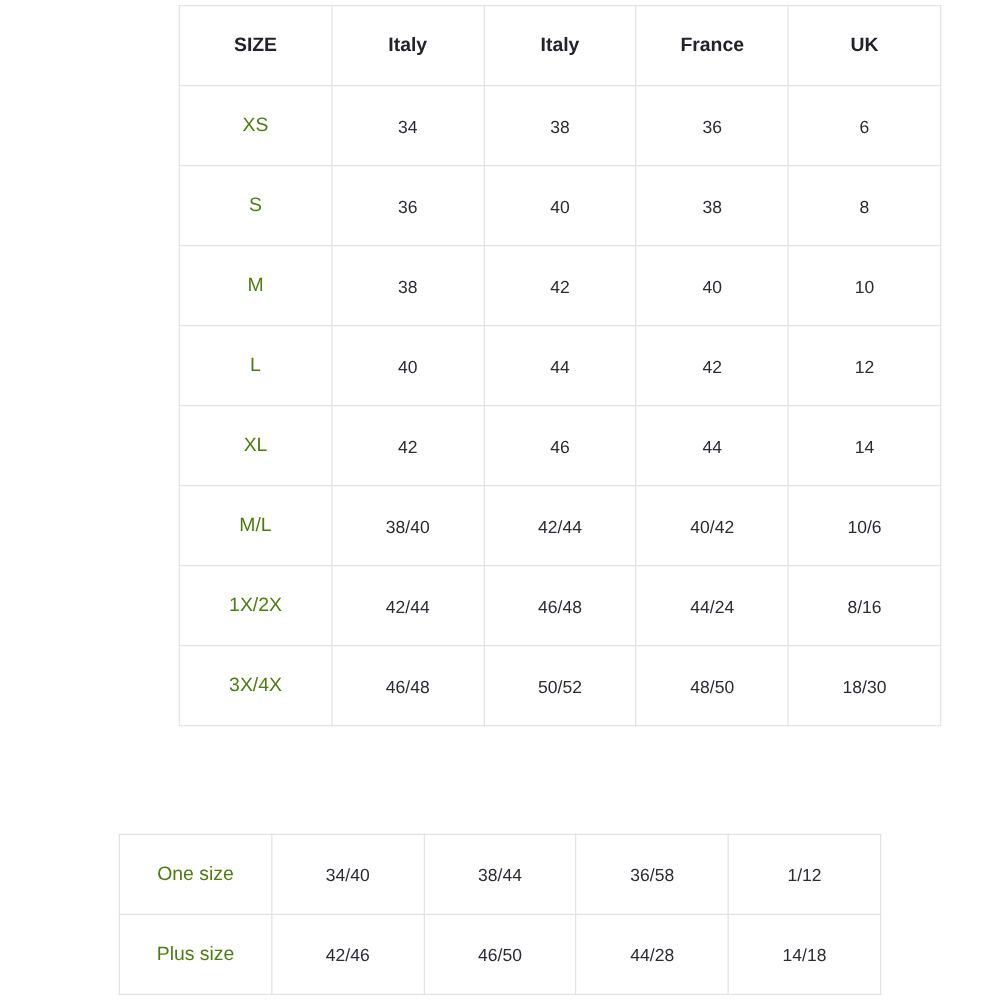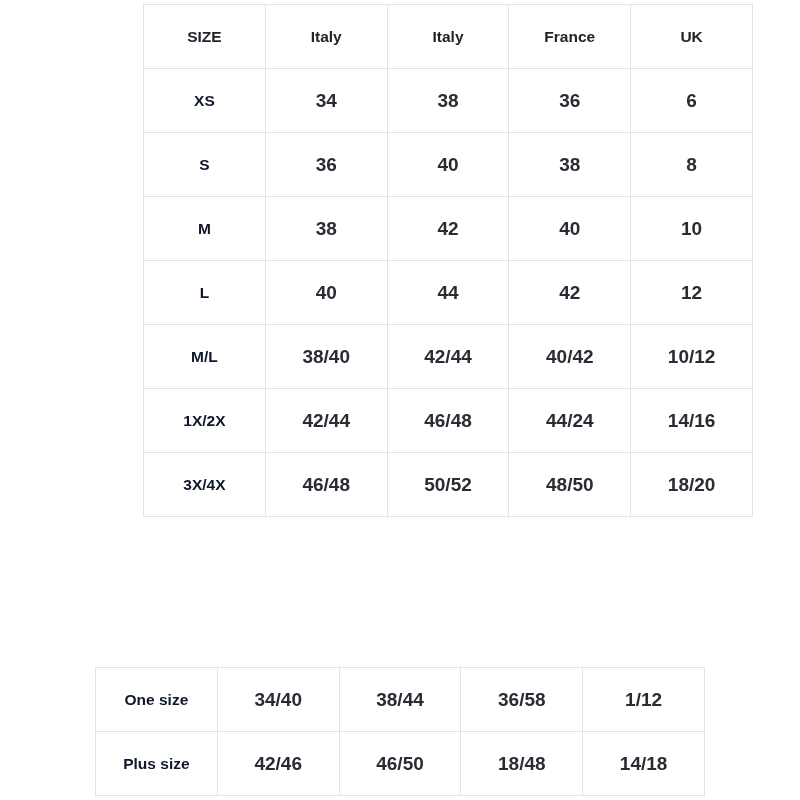--- a/index.html
+++ b/index.html
@@ -30,39 +30,39 @@
     table-layout: fixed;
     width: 610px;
     background: #ffffff;
   }
   table.size-table td,
   table.size-table th {
     border: 1px solid #e3e3e3;
     text-align: center;
     vertical-align: middle;
     color: #2b2b33;
-    font-size: 19px;
-    font-weight: 700;
+    font-size: 14px;
+    font-weight: 400;
     padding: 0;
     height: 63px;
   }
   table.size-table col.c0 { width: 118px; }
   table.size-table col.c1 { width: 118px; }
   table.size-table col.c2 { width: 118px; }
   table.size-table col.c3 { width: 118px; }
   table.size-table col.c4 { width: 118px; }
 
   table.size-table th {
     font-weight: 700;
     font-size: 15.5px;
     color: #22222a;
   }
   table.size-table td.rowhead {
-    font-weight: 700;
-    color: #0f172a;
+    font-weight: 400;
+    color: #4d7c0f;
     font-size: 15.5px;
   }
   #extra-table td { height: 63px; }
 </style>
 </head>
 <body>
 
 <div id="page">
 
   <div class="chart-wrap" id="main-table-wrap">
@@ -106,39 +106,46 @@
           <td>10</td>
         </tr>
         <tr>
           <td class="rowhead">L</td>
           <td>40</td>
           <td>44</td>
           <td>42</td>
           <td>12</td>
         </tr>
         <tr>
+          <td class="rowhead">XL</td>
+          <td>42</td>
+          <td>46</td>
+          <td>44</td>
+          <td>14</td>
+        </tr>
+        <tr>
           <td class="rowhead">M/L</td>
           <td>38/40</td>
           <td>42/44</td>
           <td>40/42</td>
-          <td>10/12</td>
+          <td>10/6</td>
         </tr>
         <tr>
           <td class="rowhead">1X/2X</td>
           <td>42/44</td>
           <td>46/48</td>
           <td>44/24</td>
-          <td>14/16</td>
+          <td>8/16</td>
         </tr>
         <tr>
           <td class="rowhead">3X/4X</td>
           <td>46/48</td>
           <td>50/52</td>
           <td>48/50</td>
-          <td>18/20</td>
+          <td>18/30</td>
         </tr>
       </tbody>
     </table>
   </div>
 
   <div class="chart-wrap" id="extra-table-wrap">
     <table class="size-table" id="extra-table">
       <colgroup>
         <col class="c0">
           <col class="c1">
@@ -151,20 +158,20 @@
           <td class="rowhead">One size</td>
           <td>34/40</td>
           <td>38/44</td>
           <td>36/58</td>
           <td>1/12</td>
         </tr>
         <tr>
           <td class="rowhead">Plus size</td>
           <td>42/46</td>
           <td>46/50</td>
-          <td>18/48</td>
+          <td>44/28</td>
           <td>14/18</td>
         </tr>
       </tbody>
     </table>
   </div>
 
 </div>
 
 </body></html>

